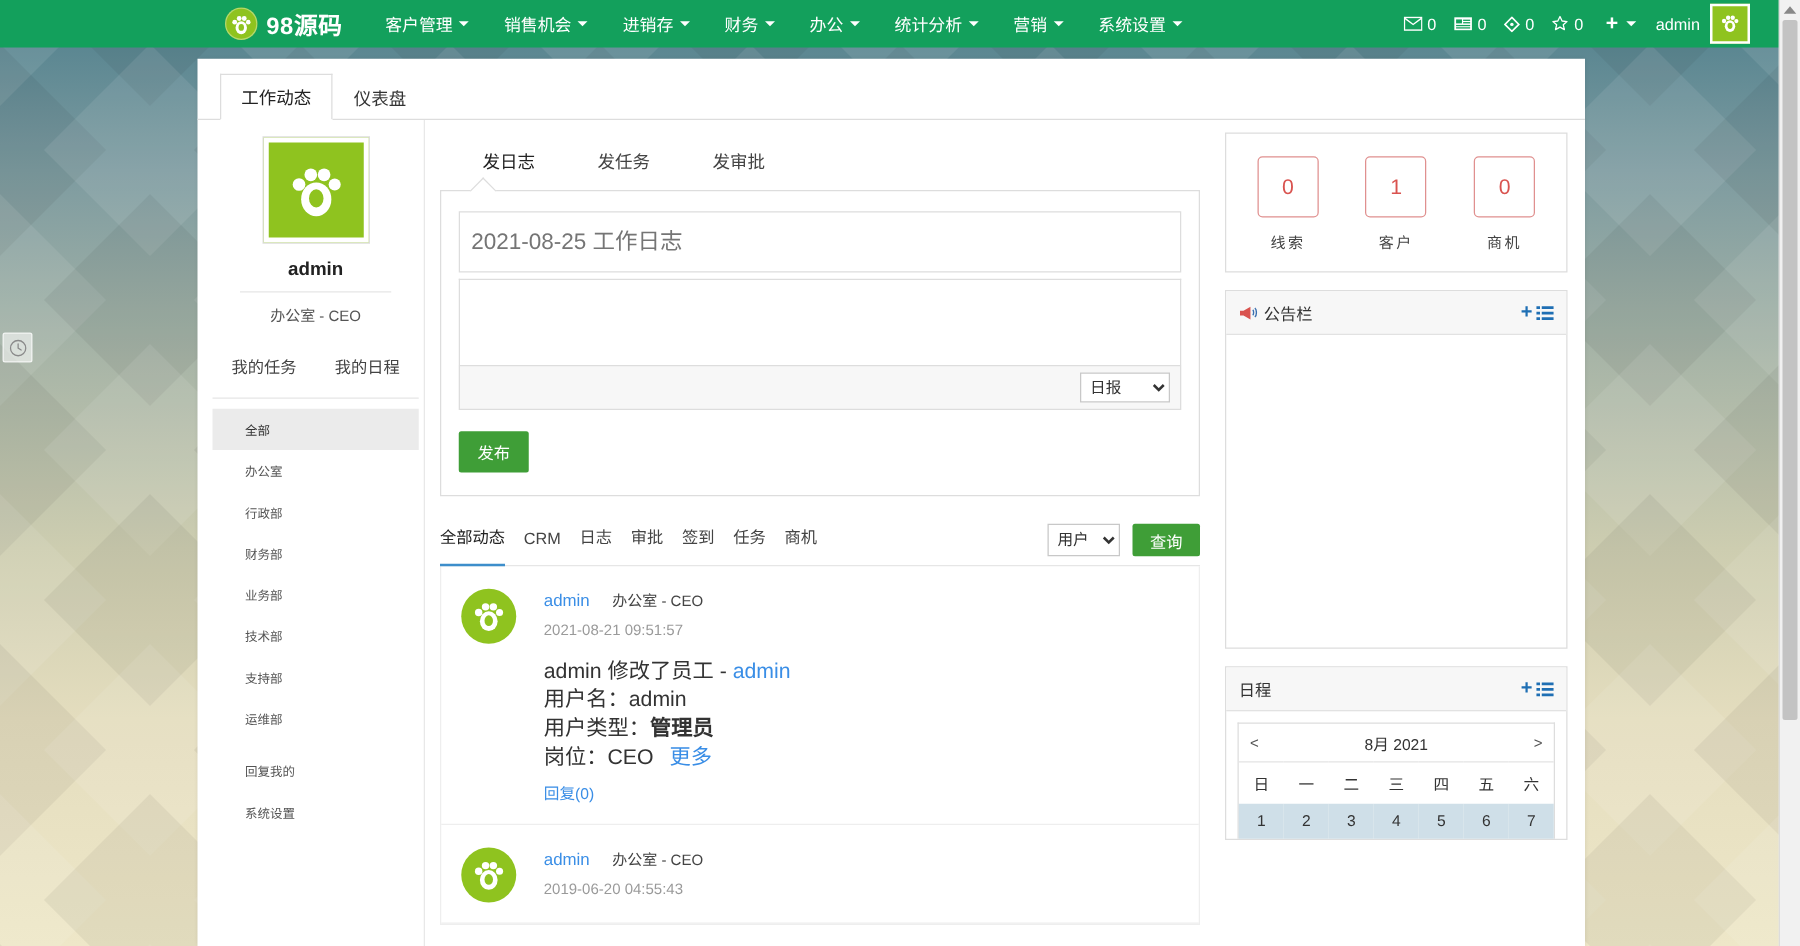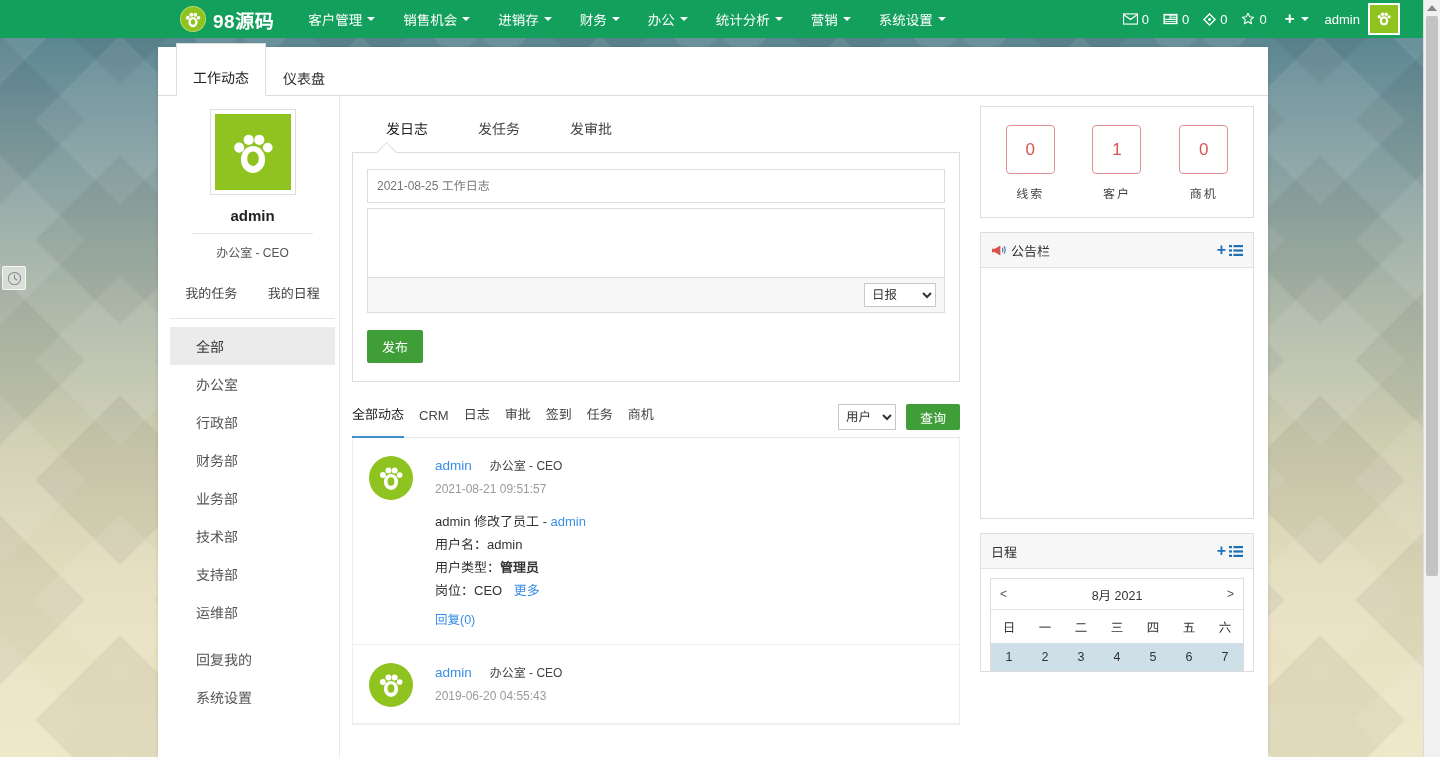--- a/index.html
+++ b/index.html
@@ -83,21 +83,21 @@
     position:absolute;left:158px;top:47px;width:1110px;height:710px;
     background:#fff;z-index:5;
     box-shadow:0 0 4px rgba(0,0,0,.12);
   }
   
   #page-tabs{
     height:34px;border-bottom:1px solid #ddd;padding:14px 0 0 18px;
     display:flex;align-items:flex-end;
   }
   .ptab{
-    padding:23px 16px 8px;font-size:14px;color:#333;cursor:pointer;
+    padding:7px 16px 8px;font-size:14px;color:#333;cursor:pointer;
     border:1px solid transparent;border-bottom:none;position:relative;top:1px;
   }
   .ptab.active{
     background:#fff;border-color:#ddd;border-bottom:1px solid #fff;color:#222;
   }
 
   
   #cols{display:flex;height:663px;}
   #left-col{width:182px;padding:0 4px 0 12px;box-sizing:border-box;border-right:1px solid #e8e8e8;}
   #mid-col{width:632px;padding:10px 12px 0 12px;box-sizing:border-box;}
@@ -109,41 +109,41 @@
     display:flex;align-items:center;justify-content:center;
     border:4px solid #fff;box-shadow:0 0 0 1px #ddd;
   }
   .profile-name{text-align:center;font-weight:bold;font-size:15px;margin-top:13px;color:#222;}
   .profile-sep{height:1px;background:#e6e6e6;margin:9px 22px 0;}
   .profile-dept{text-align:center;font-size:12px;color:#555;margin-top:9px;}
   .profile-links{display:flex;justify-content:space-around;margin-top:23px;font-size:13px;color:#444;}
   .profile-links span{cursor:pointer;}
   .left-sep{height:1px;background:#e6e6e6;margin:16px 0 8px;}
   .dept-item{
-    padding:9px 0 9px 26px;font-size:14px;color:#555;cursor:pointer;
+    padding:9px 0 9px 26px;font-size:10px;color:#555;cursor:pointer;
   }
   .dept-item.active{background:#ebebeb;color:#333;}
   .dept-gap{height:9px;}
 
   
   .pub-tabs{display:flex;padding:6px 0 0 22px;}
   .pub-tab{font-size:14px;color:#444;padding:6px 12px;margin-right:26px;cursor:pointer;position:relative;}
   .pub-tab.active{color:#222;}
   .pub-card{
     border:1px solid #ddd;background:#fff;margin-top:8px;padding:16px 14px 18px;
     position:relative;
   }
   .pub-card:before{
     content:"";position:absolute;top:-8px;left:26px;width:14px;height:14px;
     background:#fff;border-left:1px solid #ddd;border-top:1px solid #ddd;
     transform:rotate(45deg);
   }
   .pub-title-input{
-    width:100%;box-sizing:border-box;height:34px;border:1px solid #ddd;
-    padding:0 9px;font-size:12px;color:#9a9a9a;outline:none;
+    width:100%;box-sizing:border-box;height:49px;border:1px solid #ddd;
+    padding:0 9px;font-size:18px;color:#9a9a9a;outline:none;
     font-family:"Liberation Sans",sans-serif;background:#fff;
   }
   .pub-editor{
     margin-top:5px;border:1px solid #ddd;border-bottom:none;height:68px;background:#fff;
   }
   .pub-toolbar{
     border:1px solid #ddd;background:#f7f7f7;height:34px;
     display:flex;align-items:center;justify-content:flex-end;padding-right:8px;
   }
   .pub-select{
@@ -187,21 +187,21 @@
   .feed-avatar{
     width:44px;height:44px;border-radius:50%;background:#8fc31f;flex:none;
     display:flex;align-items:center;justify-content:center;
   }
   .feed-body{margin-left:22px;}
   .feed-head{display:flex;align-items:baseline;}
   .feed-user{color:#3a8ee6;font-size:13.5px;cursor:pointer;}
   .feed-dept{margin-left:18px;font-size:12px;color:#444;}
   .feed-time{color:#9a9a9a;font-size:12px;margin-top:9px;}
   .feed-lines{margin-top:14px;}
-  .feed-line{font-size:13px;color:#333;line-height:23px;}
+  .feed-line{font-size:17px;color:#333;line-height:23px;}
   .feed-line .lk{color:#3a8ee6;cursor:pointer;}
   .feed-line b{font-weight:bold;text-align:right;}
   .feed-reply{margin-top:7px;font-size:12.5px;color:#3a8ee6;cursor:pointer;}
 
   
   .widget{border:1px solid #ddd;background:#fff;margin-bottom:14px;}
   .w-head{
     height:34px;background:#f7f7f7;border-bottom:1px solid #e2e2e2;
     display:flex;align-items:center;padding:0 10px;
   }

